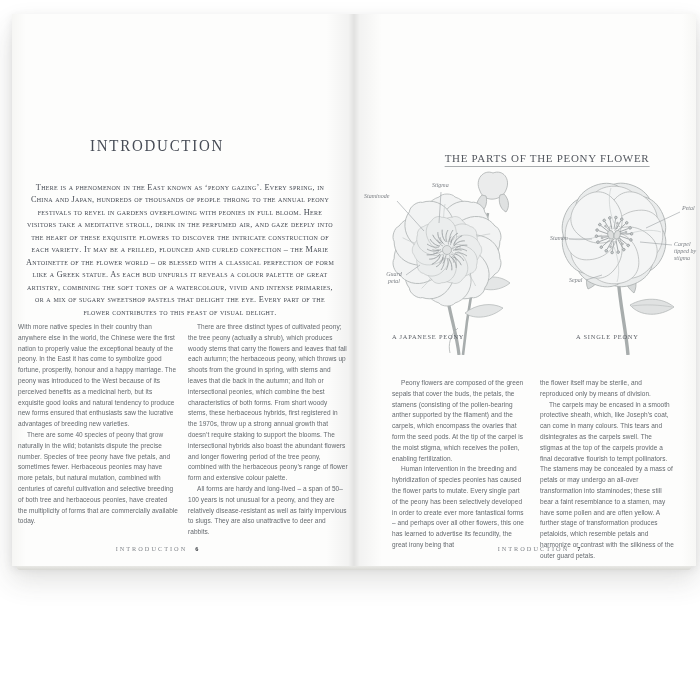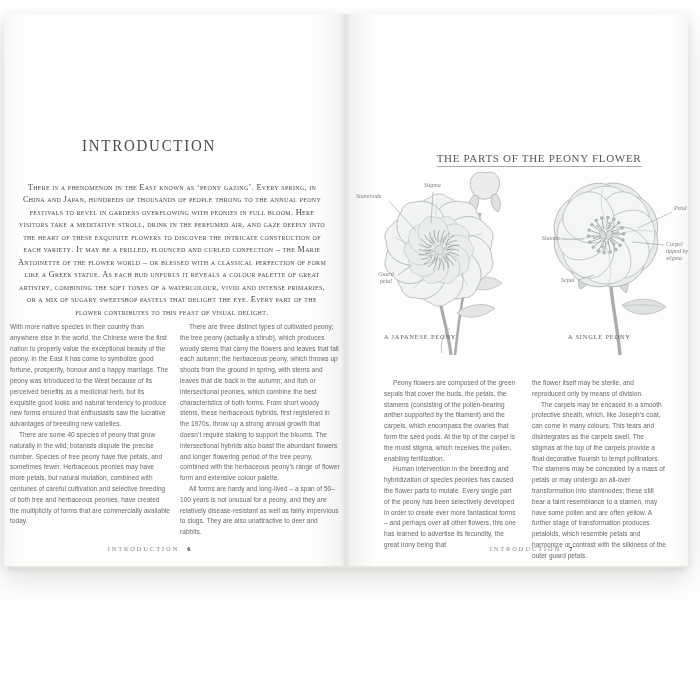--- a/index.html
+++ b/index.html
@@ -1,18 +1,18 @@
 <!DOCTYPE html>
 <html><head>
 <meta charset="utf-8">
 <style>
   html,body{margin:0;padding:0;background:#ffffff;}
   .canvas{position:relative;width:700px;height:700px;background:#ffffff;overflow:hidden;
           font-family:"Liberation Serif",serif;color:#4b505a;}
-  .book{position:absolute;left:4px;top:14px;width:684px;height:552px;background:#fcfcfb;
+  .book{position:absolute;left:12px;top:14px;width:684px;height:552px;background:#fcfcfb;
         box-shadow:0 14px 28px rgba(60,60,55,0.16),0 3px 8px rgba(60,60,55,0.10);
         border-radius:2px;}
   .book::before{content:'';position:absolute;left:50%;top:0;bottom:0;width:56px;transform:translateX(-50%);
         background:linear-gradient(90deg,rgba(0,0,0,0) 0%,rgba(0,0,0,0.045) 40%,rgba(0,0,0,0.11) 50%,rgba(0,0,0,0.045) 60%,rgba(0,0,0,0) 100%);
         pointer-events:none;z-index:5;}
   .book::after{content:'';position:absolute;left:5px;right:5px;bottom:-4px;height:4px;
         background:linear-gradient(#e9e9e6,#d8d8d4);border-radius:0 0 3px 3px;}
   .page{position:absolute;top:0;width:342px;height:552px;overflow:visible;}
   .page-left{left:0;background:linear-gradient(90deg,#f6f6f4 0px,#fdfdfc 14px,#fdfdfc 100%);}
   .page-right{left:342px;background:linear-gradient(270deg,#f7f7f5 0px,#fdfdfc 14px,#fdfdfc 100%);}

